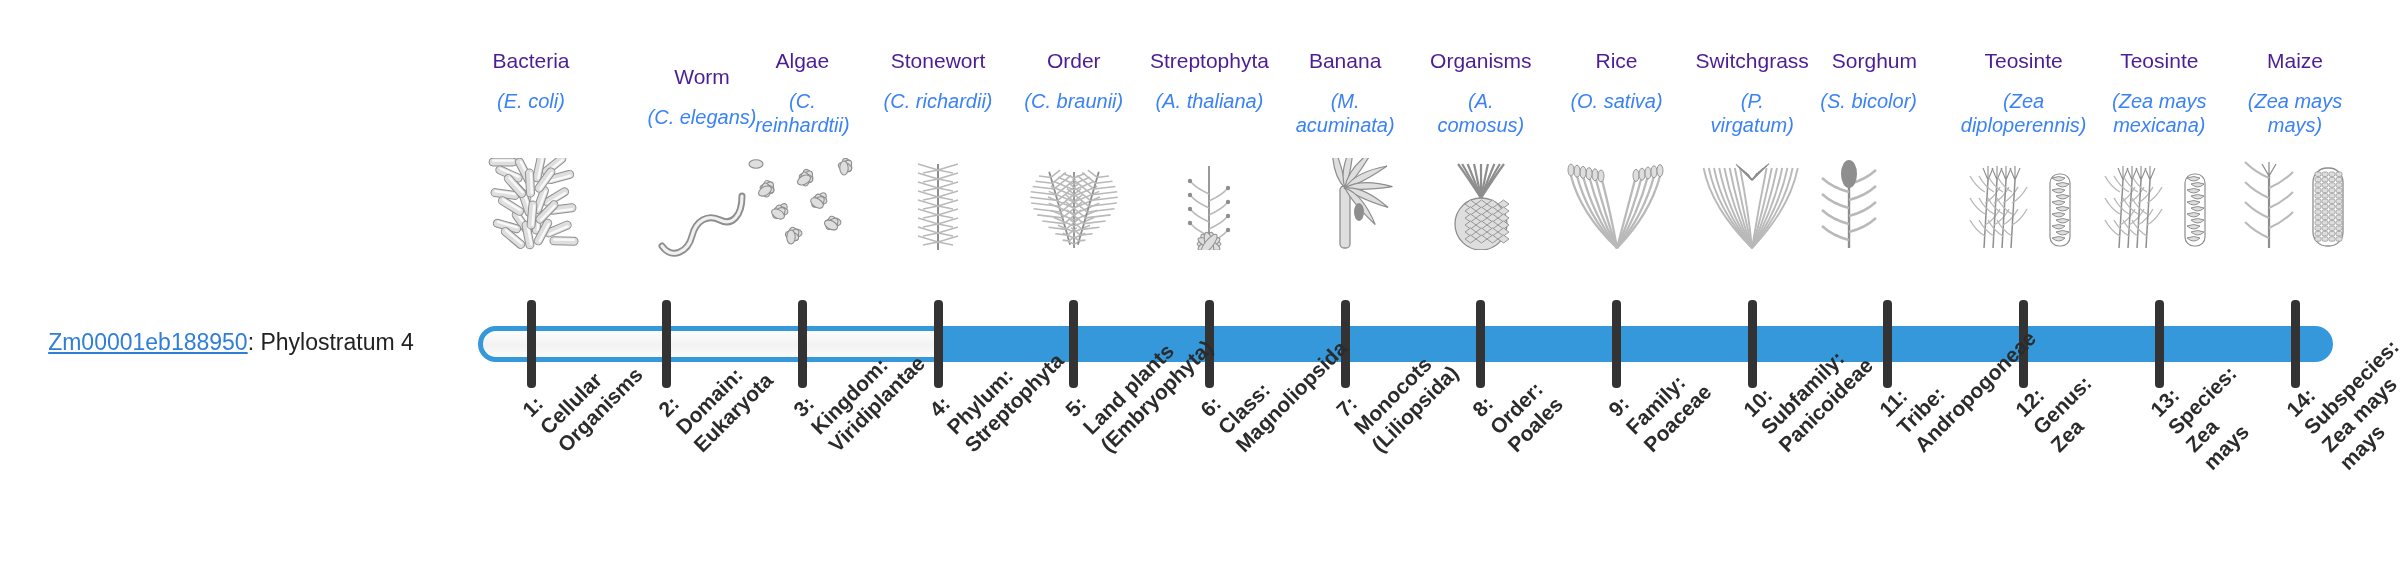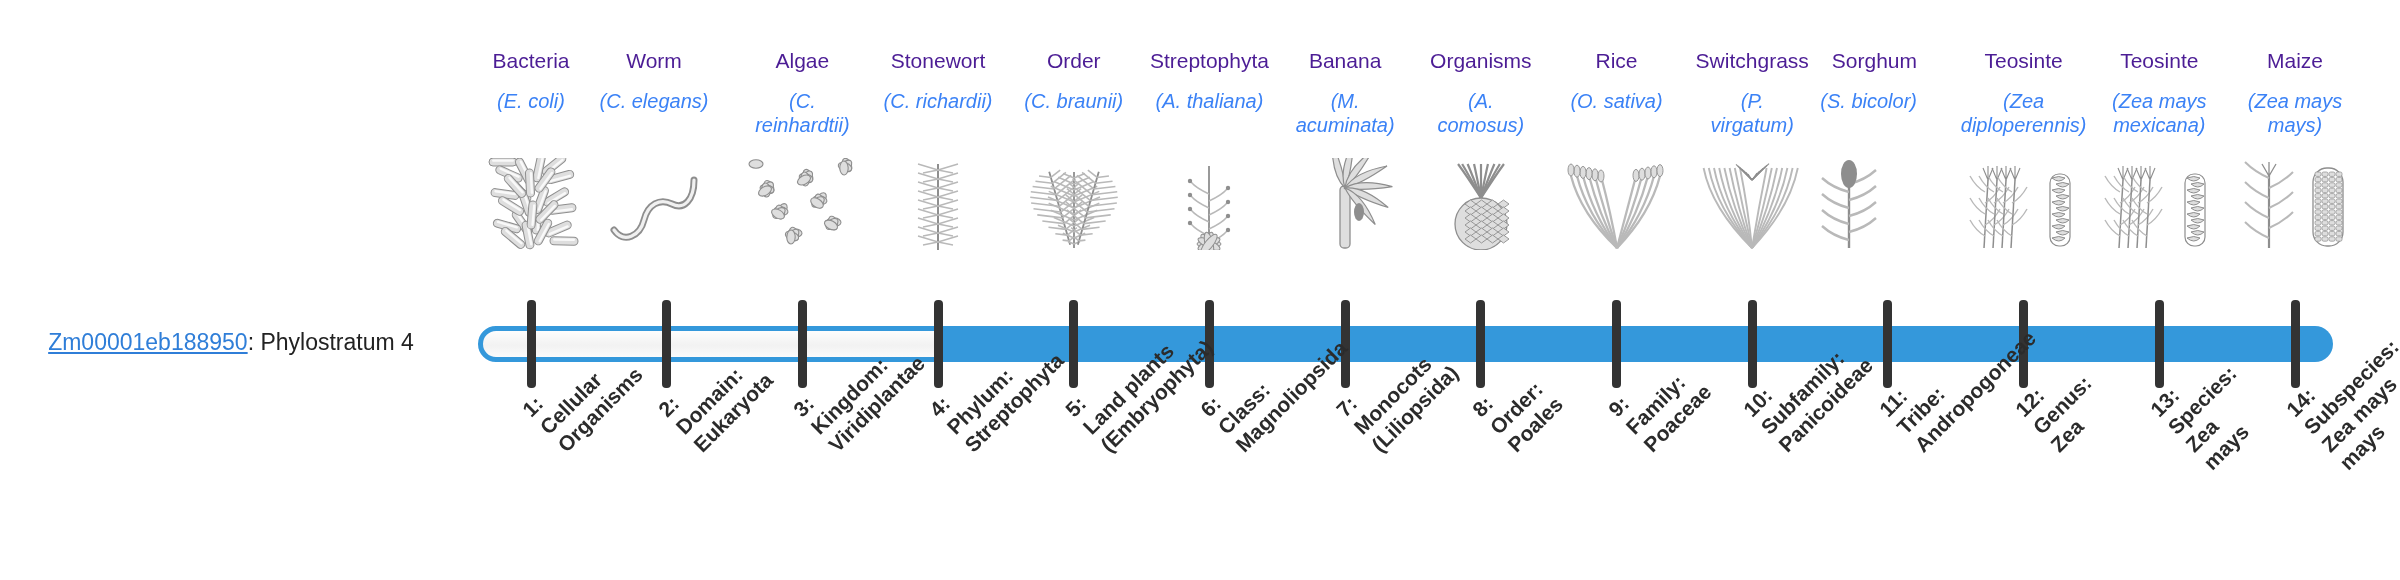--- a/index.html
+++ b/index.html
@@ -236,21 +236,21 @@
                 <rect x="-11" y="-2.6" width="22" height="2.4" rx="1.2" fill="#fff" opacity=".8"></rect>
               </g>
               <g transform="translate(39,57) rotate(95)">
                 <rect x="-14" y="-4" width="28" height="8" rx="4" fill="#dedede" stroke="#8e8e8e" stroke-width="1"></rect>
                 <rect x="-11" y="-2.6" width="22" height="2.4" rx="1.2" fill="#fff" opacity=".8"></rect>
               </g>
             </g>
           </svg>
         </div>
       </div>
-      <div class="species" style="left: 586px;">
+      <div class="species" style="left: 634px; margin-top: 16px;">
         <div class="sp-common">Worm</div>
         <div class="sp-latin">
           <div>(C. elegans)</div>
         </div>
         <div class="sp-art">
           <svg viewBox="0 0 128 92">
             <path d="M24 72 C34 86, 50 78, 54 62 C58 46, 70 40, 82 46 C94 52, 104 42, 104 22" fill="none" stroke="#8e8e8e" stroke-width="7" stroke-linecap="round"></path>
             <path d="M24 72 C34 86, 50 78, 54 62 C58 46, 70 40, 82 46 C94 52, 104 42, 104 22" fill="none" stroke="#f0f0f0" stroke-width="3.2" stroke-linecap="round"></path>
           </svg>
         </div>

